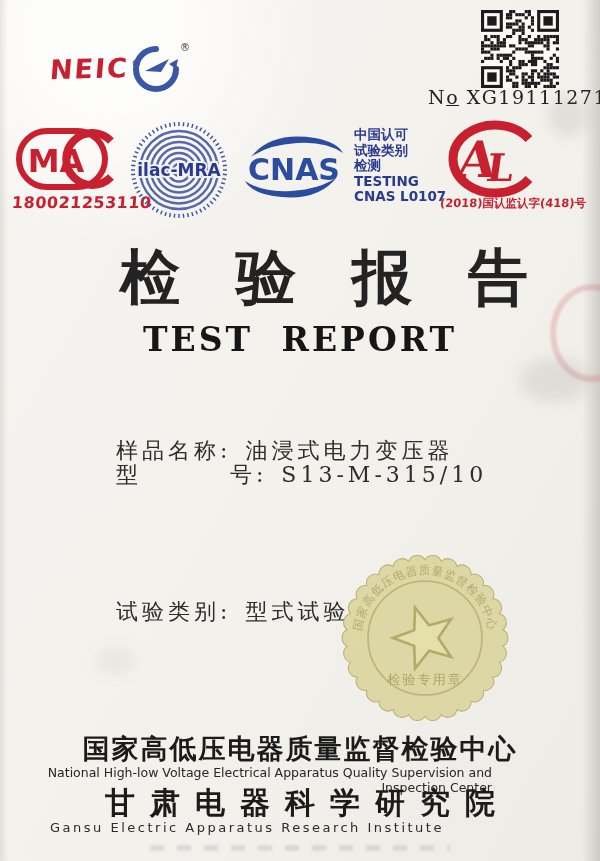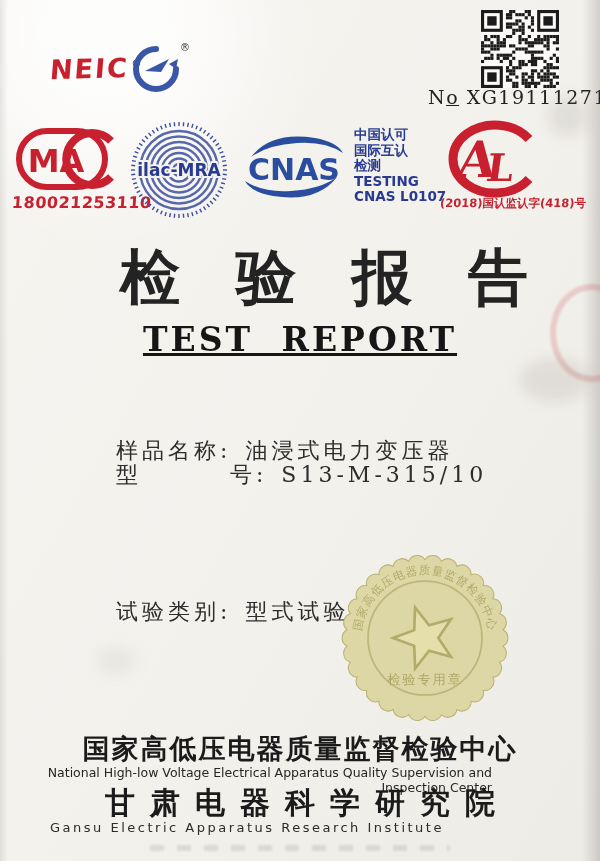--- a/index.html
+++ b/index.html
@@ -29,21 +29,21 @@
   .ilac{left:130px;top:121px;}
   .cnas{left:237px;top:131px;}
   .acc-text{left:354px;top:127px;font-weight:bold;color:#293a90;font-size:13.5px;line-height:15.5px;}
   .cal{left:441px;top:119px;}
   .cal-caption{left:428px;top:196px;width:170px;text-align:center;color:#c8202f;font-weight:bold;
                font-size:11.5px;letter-spacing:0;transform:skewX(-4deg);}
   
   .title-zh{left:0;top:238px;width:600px;text-align:center;font-size:60px;font-weight:bold;
             letter-spacing:56px;text-indent:56px;color:#232323;margin-left:24px;}
   .title-en{left:0;top:320px;width:600px;text-align:center;font-family:"DejaVu Serif",serif;
-            font-weight:bold;font-size:33px;letter-spacing:3px;word-spacing:14px;color:#161616;text-decoration:underline;}
+            font-weight:bold;font-size:33px;letter-spacing:3px;word-spacing:14px;color:#161616;}
   
   .field{left:116px;font-family:"DejaVu Serif",serif;font-size:22px;color:#2d2d2d;}
   .field .lbl{letter-spacing:4px;white-space:pre;}
   .field .val{margin-left:14px;letter-spacing:4px;}
   .f0{top:424px;margin-top:12px;} .f1{top:460px;} .f2{top:542px;} .f3{top:597px;}
   
   .seal{left:336px;top:549px;width:178px;height:178px;opacity:.92;}
   
   .footer-zh{left:0;top:731px;width:600px;text-align:center;font-size:27px;font-weight:600;
              letter-spacing:2px;color:#1b1b1b;}
@@ -406,21 +406,21 @@
   <div class="abs cnas">
     <svg width="114" height="72" viewBox="0 0 114 72">
       <path d="M14 26 Q34 0 78 7 Q100 11 106 22 Q88 10 60 12 Q30 14 14 26 Z" fill="#2a4da0"></path>
       <path d="M100 46 Q80 72 36 65 Q14 61 8 50 Q26 62 54 60 Q84 58 100 46 Z" fill="#2a4da0"></path>
       <text x="57" y="49" text-anchor="middle" font-family="DejaVu Sans,sans-serif" font-size="30" font-weight="bold" fill="#2a4da0">CNAS</text>
     </svg>
   </div>
 
   <div class="abs acc-text">
     <div>中国认可</div>
-    <div>国际互认</div>
+    <div>试验类别</div>
     <div>检测</div>
     <div>TESTING</div>
     <div>CNAS L0107</div>
   </div>
 
   <div class="abs cal">
     <svg width="96" height="80" viewBox="0 0 96 80">
       <path d="M88 20 A42 34 0 1 0 88 60" fill="none" stroke="#c8202f" stroke-width="9"></path>
       <text x="42" y="58" text-anchor="middle" font-family="DejaVu Serif,serif" font-size="50" font-weight="bold" fill="#c8202f" transform="skewX(-8)">A</text>
       <text x="66" y="62" text-anchor="middle" font-family="DejaVu Serif,serif" font-size="38" font-weight="bold" fill="#c8202f" transform="skewX(-8)">L</text>

